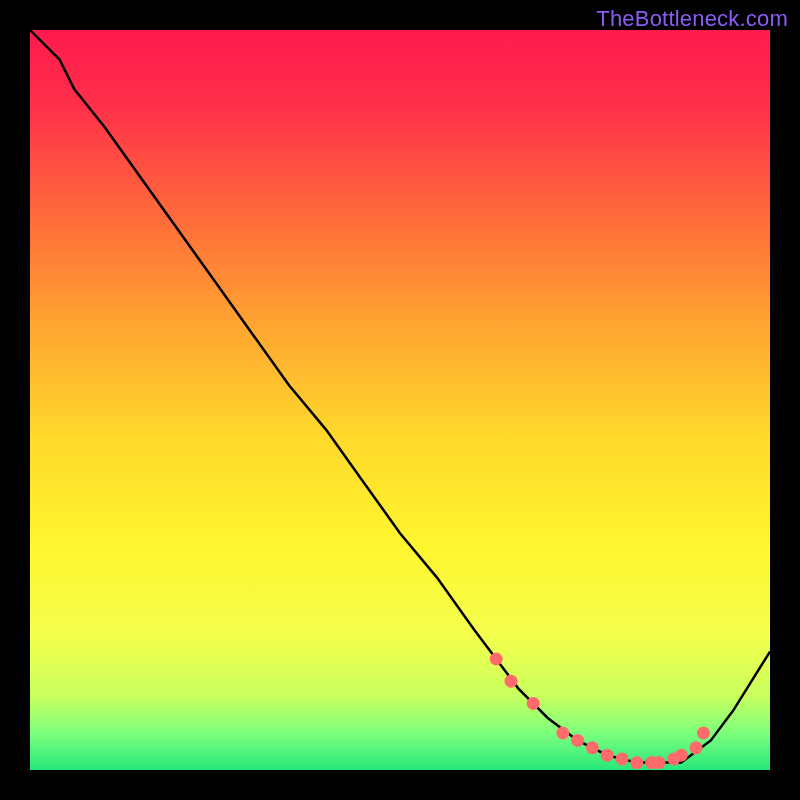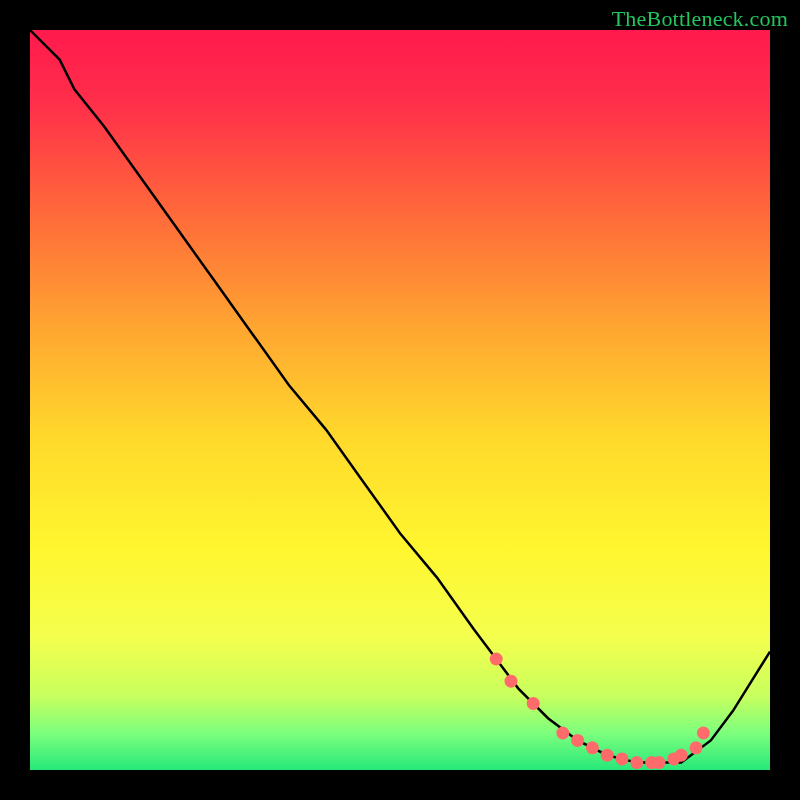--- a/index.html
+++ b/index.html
@@ -16,24 +16,24 @@
     left: 30px;
     top: 30px;
     width: 740px;
     height: 740px;
     background: #000;
   }
   .watermark {
     position: absolute;
     top: 6px;
     right: 12px;
-    color: #22c55e;
+    color: #8b5cf6;
     font-size: 22px;
     font-weight: 500;
-    font-family: Liberation Serif, serif;
+    font-family: Liberation Sans, sans-serif;
     letter-spacing: 0.2px;
     z-index: 5;
   }
   svg.plot {
     position: absolute;
     left: 0;
     top: 0;
     width: 740px;
     height: 740px;
   }

